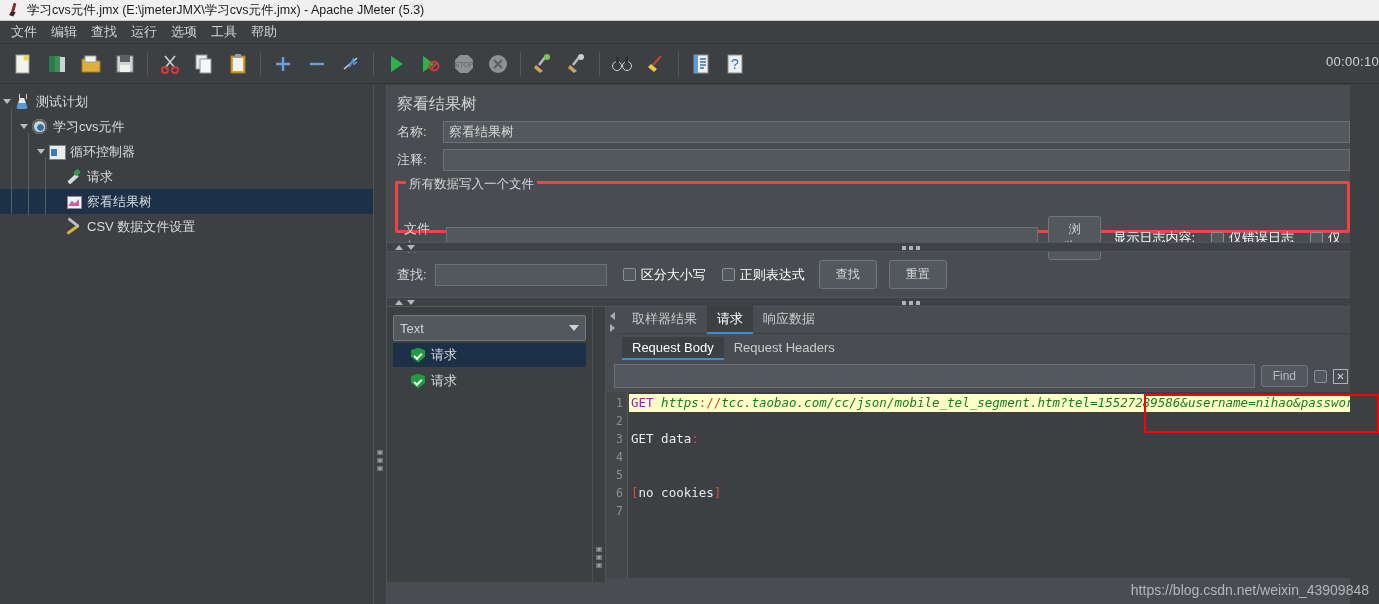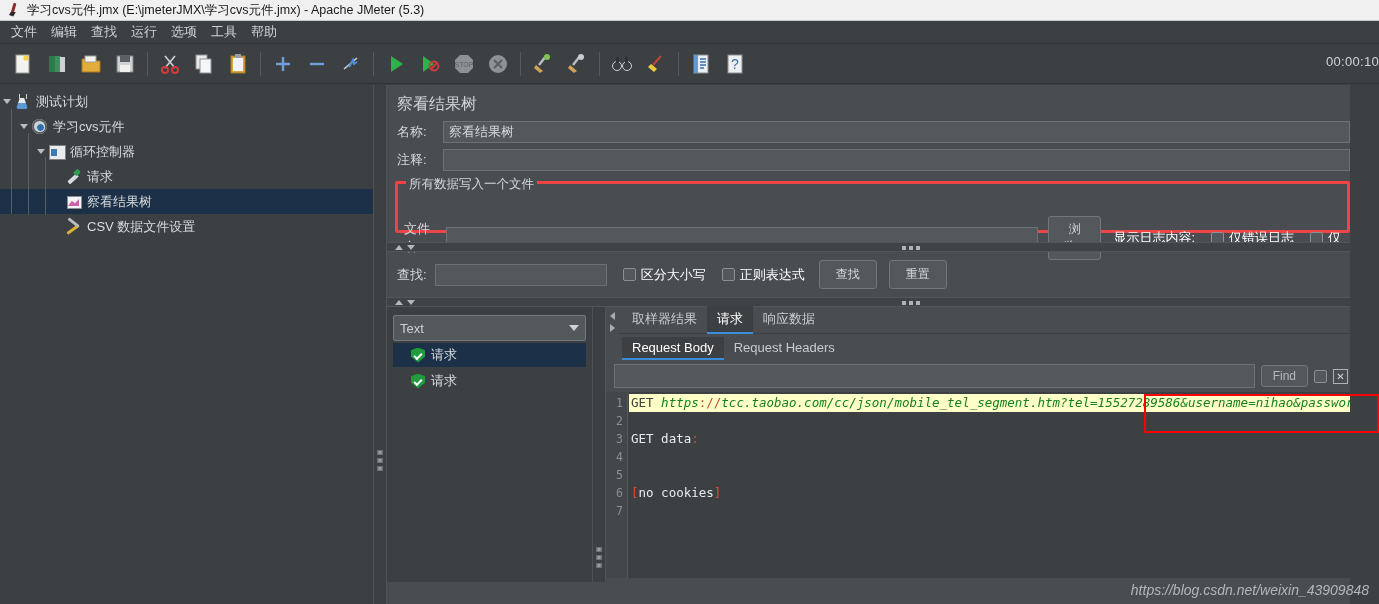--- a/index.html
+++ b/index.html
@@ -546,40 +546,39 @@
     padding-top: 2px;
   }
   .gutter div { height: 18px; line-height: 18px; padding-right: 4px; font-size: 11.5px; }
   .code-area {
     position: absolute;
     left: 23px; top: 2px; right: 0; bottom: 0;
     white-space: nowrap;
   }
   .cline { height: 18px; line-height: 18px; padding-left: 2px; }
   .cline.hl { background: #ffffc8; }
-  .tok-kw { color: #404040; }
+  .tok-kw { color: #a21caf; }
   .tok-url { color: #157f1f; font-style: italic; }
   .tok-sep { color: #c24a3c; }
   .tok-red { color: #d84a3c; }
   .tok-white { color: #e8eaec; }
 
   .annot-box {
     position: absolute;
     border: 2.5px solid #ff0000;
     pointer-events: none;
     z-index: 20;
   }
 
   .watermark {
     position: absolute;
     right: 10px; bottom: 6px;
     font-size: 14px;
     color: #b3b6b9;
     z-index: 30;
-    font-style: italic;
   }
 
   .tab-scroll-arrows {
     width: 12px;
     background: #494d51;
     display: flex;
     flex-direction: column;
     justify-content: flex-start;
     padding-top: 5px;
     gap: 4px;

